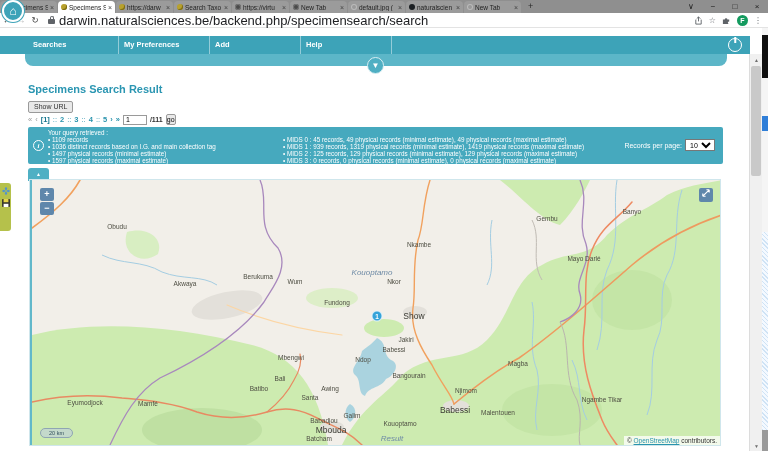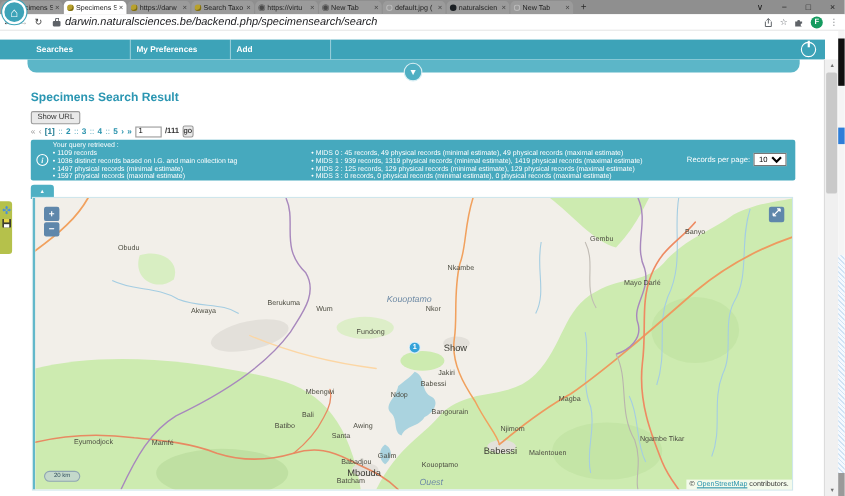--- a/index.html
+++ b/index.html
@@ -20,21 +20,21 @@
   .newtab-btn { font-size:9px; color:#2b2b2b; margin:0 4px 1px 4px; flex:none; }
   .winctl { position:absolute; right:0; top:0; height:13px; display:flex; align-items:center; gap:0; }
   .winctl span { width:22px; text-align:center; font-size:8px; color:#1a1a1a; line-height:13px; }
 
   .addrbar { position:absolute; left:0; top:13px; width:768px; height:15px; background:#fff; border-bottom:1px solid #e3e3e3; display:flex; align-items:center; font-size:8px; color:#4a4a4a; }
   .navbtn { width:14px; text-align:center; font-size:8.5px; color:#3c3c3c; }
   .navbtn.disabled { color:#b5b5b5; }
   .lock-icon { width:7px; height:8px; margin:0 4px 0 6px; position:relative; flex:none; }
   .lock-icon .body { position:absolute; left:0; bottom:0; width:7px; height:5px; background:#5f6368; border-radius:1px; }
   .lock-icon .shackle { position:absolute; left:1.5px; top:0; width:4px; height:4px; border:1px solid #5f6368; border-bottom:none; border-radius:3px 3px 0 0; }
-  .url { font-size:10px; color:#202124; flex:1; white-space:nowrap; overflow:hidden;font-style:italic; }
+  .url { font-size:13px; color:#202124; flex:1; white-space:nowrap; overflow:hidden; }
   .addr-right { display:flex; align-items:center; gap:6px; margin-right:6px; }
   .addr-right .ic { font-size:8px; color:#5f6368; }
   .avatar { width:11px; height:11px; border-radius:50%; background:#149b5f; color:#fff; font-size:7px; font-weight:bold; text-align:center; line-height:11px; }
   .bookmarks-gap { position:absolute; left:0; top:28px; width:768px; height:8px; background:#fff; }
 
   
   .scrollbar { position:absolute; left:749px; top:54px; width:13px; height:397px; background:#f0f0f0; border-left:1px solid #dcdcdc; }
   .scrollbar .arr { position:absolute; left:0; width:13px; height:9px; color:#6f6f6f; font-size:5px; text-align:center; line-height:9px; }
   .scrollbar .arr.up { top:2px; } .scrollbar .arr.down { bottom:0; }
   .scrollbar .thumb { position:absolute; left:1px; top:12px; width:10px; height:110px; background:#c9c9c9; border-radius:2px; }
@@ -187,20 +187,21 @@
   <div class="sitenav">
     <ul>
 
         <li>Searches</li>
 
         <li>My Preferences</li>
 
         <li>Add</li>
 
 
+        <li>Help</li>
       </ul>
     <div class="power-btn"></div>
   </div>
   <div class="home-btn">⌂</div>
   <div class="subbar"></div>
   <div class="toggle-circle">▼</div>
 
   <div class="page-title">Specimens Search Result</div>
   <button class="showurl">Show URL</button>
 
@@ -350,21 +351,21 @@
         </div>
       <div>
 
       <div class="maplabel city" style="left: 382px; top: 136px;">Show</div>
           <div class="maplabel city" style="left: 299px; top: 250px;">Mbouda</div>
           <div class="maplabel city" style="left: 423px; top: 230px;">Babessi</div>
         </div>
       <div>
 
       <div class="maplabel region" style="left: 340px; top: 92px;">Kouoptamo</div>
-          <div class="maplabel region" style="left: 360px; top: 258px;">Ouest</div>
+          <div class="maplabel region" style="left: 360px; top: 258px;">Result</div>
         </div>
 
       <div class="marker" style="left:345px;top:136px;">1</div>
 
       <div class="zoom-ctl">
         <div>+</div>
         <div>−</div>
       </div>
       <div class="fullscreen-btn">
         <svg width="8" height="8" viewBox="0 0 10 10">

